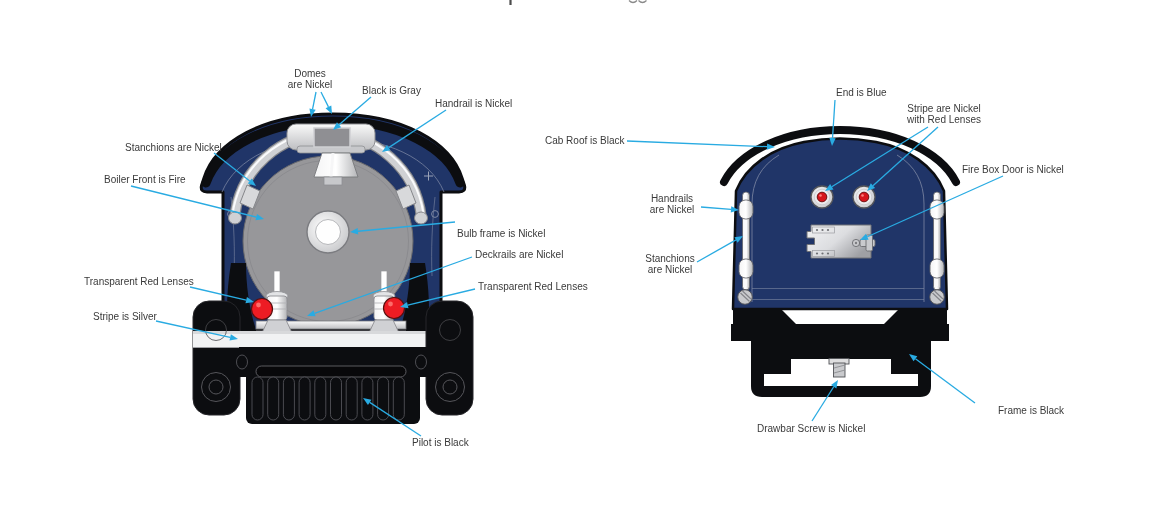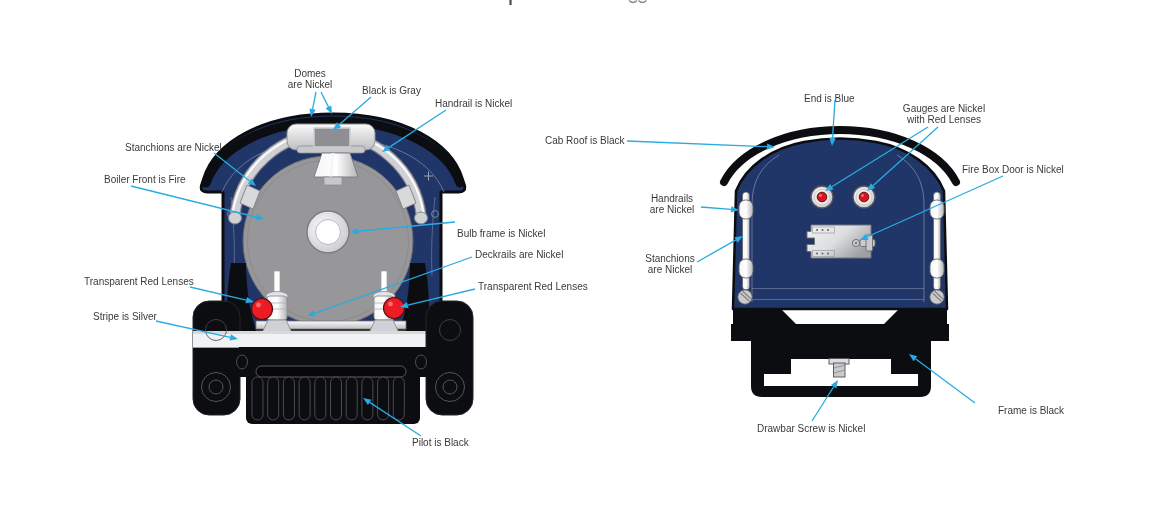--- a/index.html
+++ b/index.html
@@ -299,28 +299,28 @@
       </div>
       <div class="ann" style="left: 478px; top: 281px; color: rgb(58, 58, 58);">
         <div>Transparent Red Lenses</div>
       </div>
       <div class="ann" style="left: 93px; top: 311px; color: rgb(58, 58, 58);">
         <div>Stripe is Silver</div>
       </div>
       <div class="ann" style="left: 412px; top: 437px; color: rgb(58, 58, 58);">
         <div>Pilot is Black</div>
       </div>
-      <div class="ann" style="left: 804px; top: 87px; color: rgb(58, 58, 58); margin-top: 6px;">
+      <div class="ann" style="left: 836px; top: 87px; color: rgb(58, 58, 58);">
         <div>End is Blue</div>
       </div>
       <div class="ann" style="left: 545px; top: 135px; color: rgb(58, 58, 58);">
         <div>Cab Roof is Black</div>
       </div>
       <div class="ann center" style="left: 944px; top: 103px; color: rgb(58, 58, 58);">
-        <div>Gauges are Nickel</div>
+        <div>Stripe are Nickel</div>
         <div>with Red Lenses</div>
       </div>
       <div class="ann" style="left: 962px; top: 164px; color: rgb(58, 58, 58);">
         <div>Fire Box Door is Nickel</div>
       </div>
       <div class="ann center" style="left: 672px; top: 193px; color: rgb(58, 58, 58);">
         <div>Handrails</div>
         <div>are Nickel</div>
       </div>
       <div class="ann center" style="left: 670px; top: 253px; color: rgb(58, 58, 58);">

